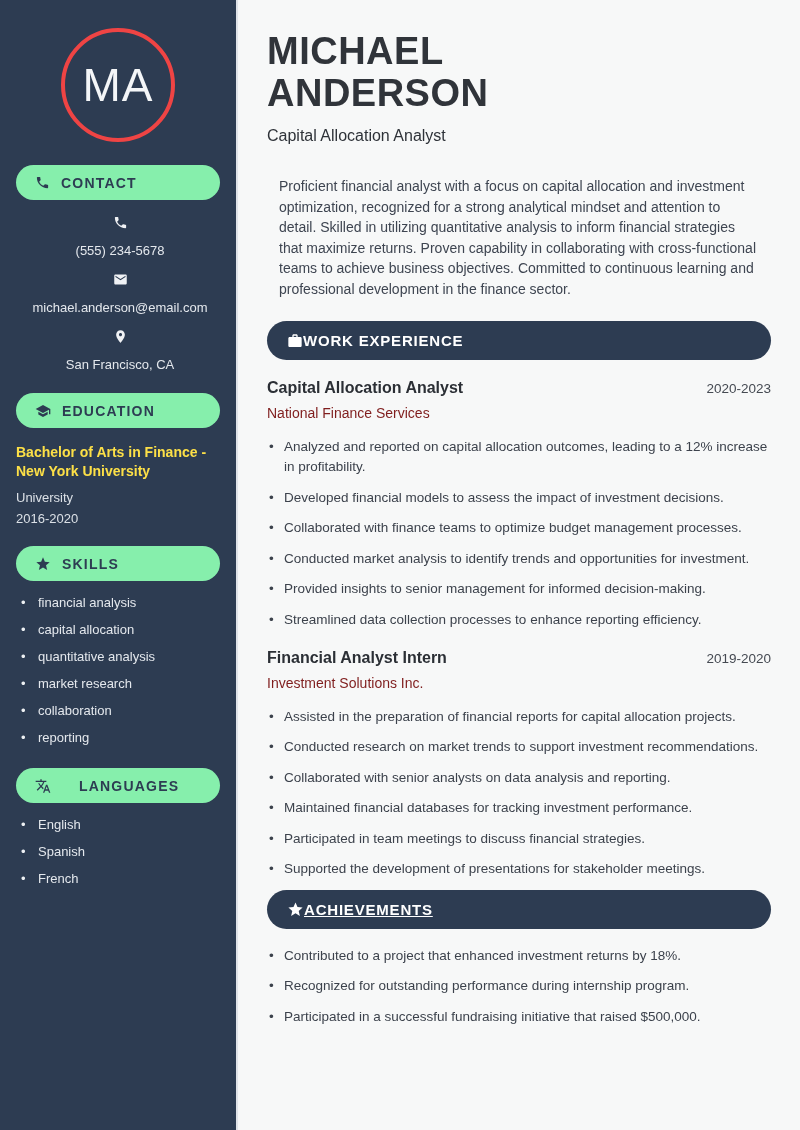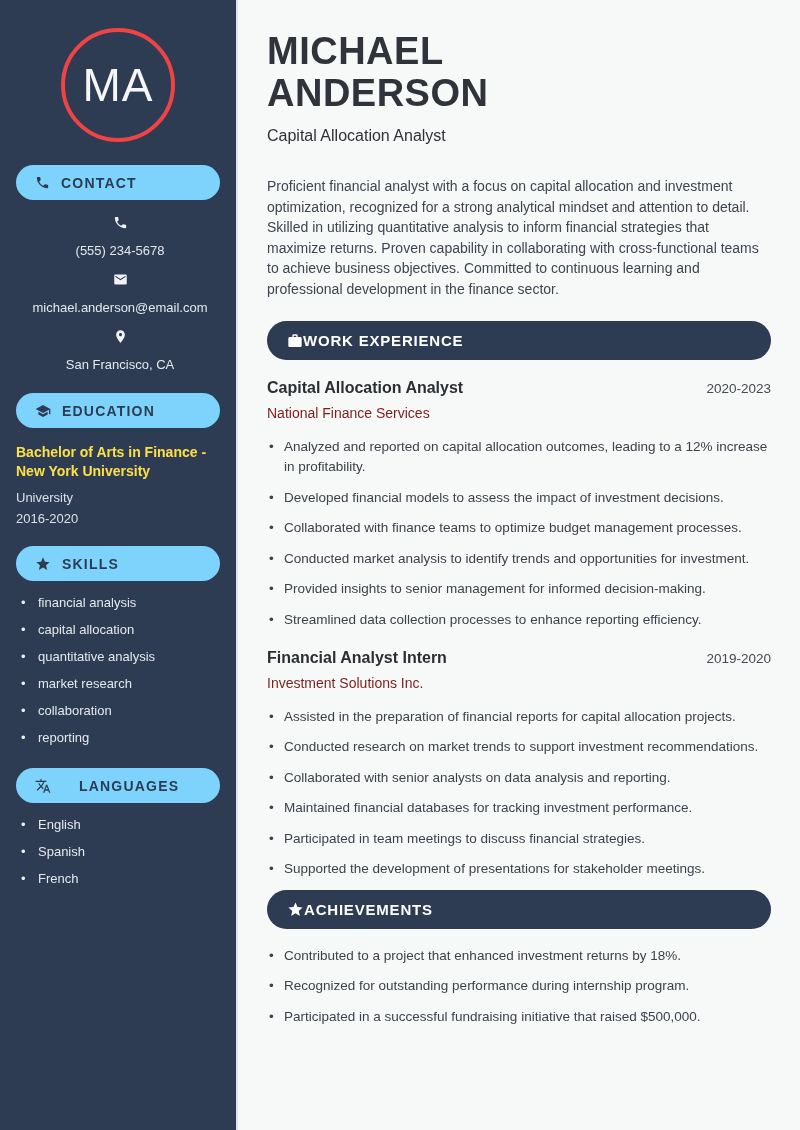--- a/index.html
+++ b/index.html
@@ -24,21 +24,21 @@
     width: 114px; height: 114px;
     border: 4px solid #ef4444;
     border-radius: 50%;
     margin: 0 auto;
     display: flex; align-items: center; justify-content: center;
   }
   .avatar-initials {
     font-size: 46px; color: #f4f6f8; letter-spacing: 1px;
   }
   .side-pill {
-    background: #7dd3fc; color: #2d3c52;
+    background: #86efac; color: #2d3c52;
     border-radius: 18px; height: 35px;
     margin: 0 16px;
     display: flex; align-items: center; gap: 11px;
     padding: 0 12px 0 19px;
     font-weight: bold; font-size: 14px; letter-spacing: 1.2px;
   }
   .side-pill svg { flex: 0 0 auto; }
   .pill-contact   { margin-top: 23px; }
   .pill-education { margin-top: 21px; }
   .pill-skills    { margin-top: 20px; }
@@ -73,21 +73,21 @@
   
   .main { flex: 1; padding: 30px 29px 0 29px; }
   .name {
     margin: 0; max-width: 340px;
     font-size: 38px; font-weight: bold; line-height: 42px;
     color: #30343a; letter-spacing: 0.5px;
     text-transform: uppercase;
   }
   .role { font-size: 16px; color: #2e3238; margin-top: 13px; }
   .summary {
-    margin: 31px 0 0;
+    margin: 31px 12px 0;
     font-size: 14px; line-height: 20.5px; color: #3e4551;
     max-width: 506px;
   }
   .section-pill {
     background: #2d3c52; color: #ffffff;
     height: 39px; border-radius: 20px;
     display: flex; align-items: center; 
     padding: 0 20px;
     font-weight: bold; font-size: 15px; letter-spacing: 0.8px;
     margin-top: 22px;
@@ -103,21 +103,21 @@
     position: relative;
     padding-left: 17px;
     font-size: 13.5px; line-height: 20px; color: #3c424c;
     margin-bottom: 10.5px;
   }
   .bullets li::before {
     content: "\2022";
     position: absolute; left: 2px; top: 0;
     color: #3c424c;
   }
-  .pill-achievements { margin-top: 0; }
+  .pill-achievements { margin-top: 0; text-decoration: underline; }
   .achievement-bullets { margin-top: 17px; }
 </style>
 </head>
 <body>
 
 <div class="page">
 
   <aside class="sidebar">
 
     <div class="avatar">

